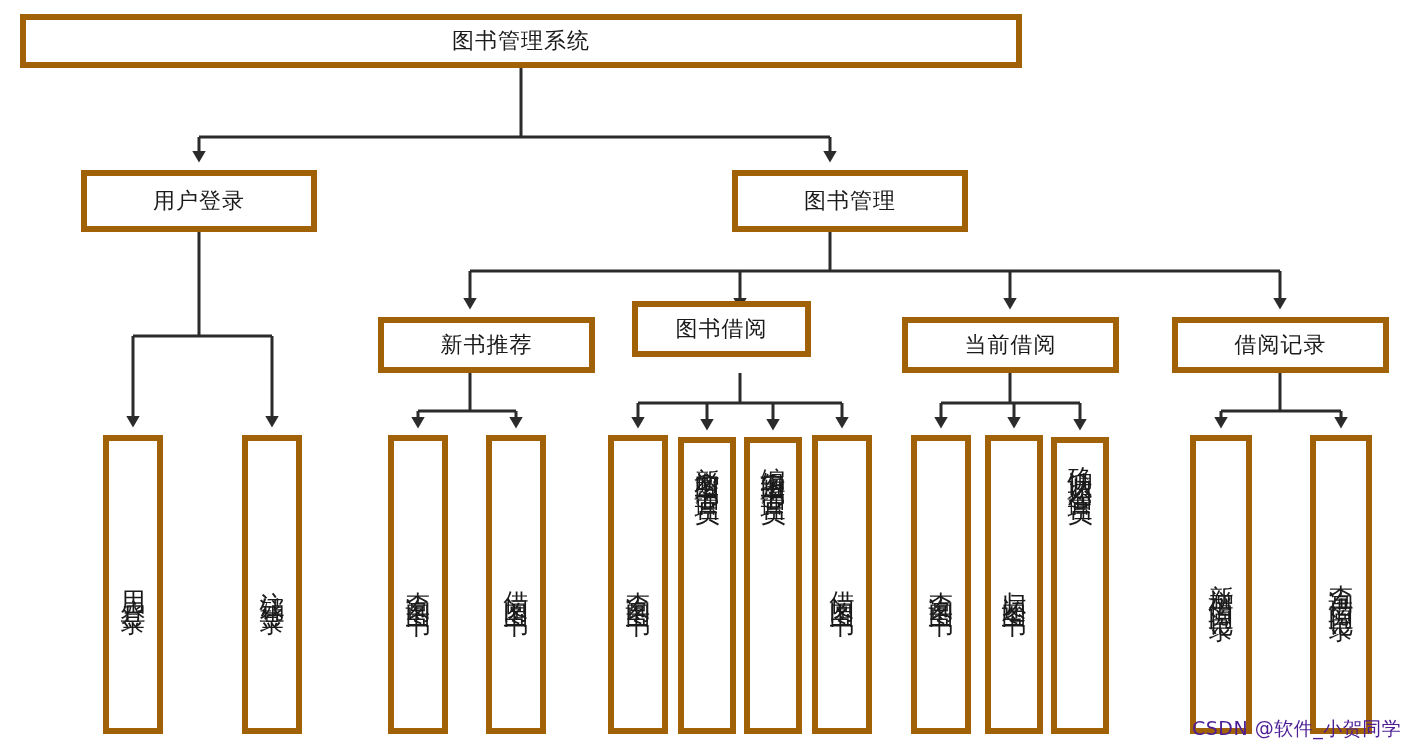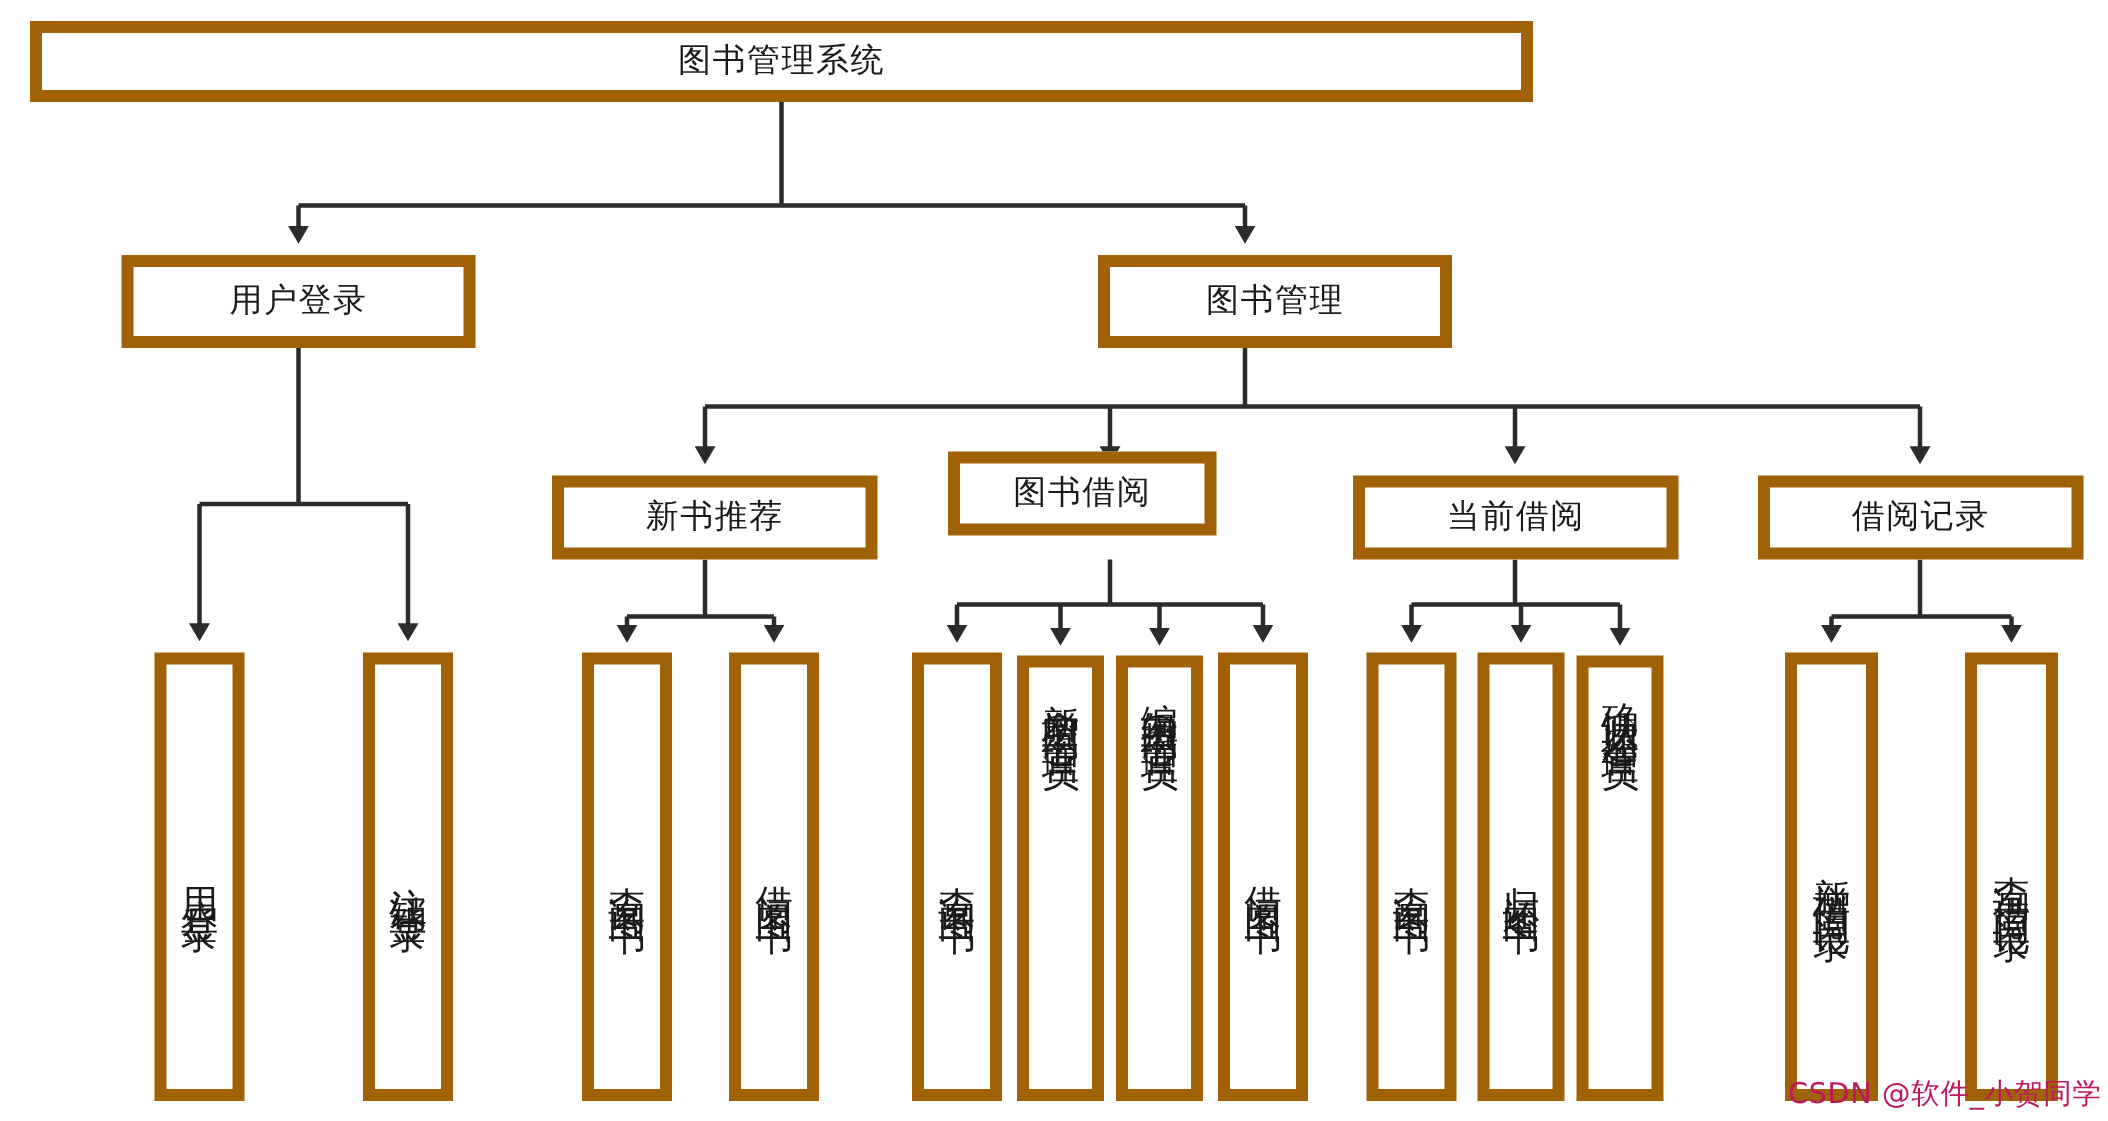--- a/index.html
+++ b/index.html
@@ -7,21 +7,21 @@
     font-family:"DejaVu Sans","Liberation Sans",sans-serif;
     width:1405px;height:747px;overflow:hidden;
   }
   #canvas{position:relative;width:1405px;height:747px;background:#ffffff;}
   svg#wires{position:absolute;left:0;top:0;width:1405px;height:747px;}
 
   .node{
     position:absolute;
     box-sizing:border-box;
     background:#ffffff;
-    border:8px solid #a16207;
+    border:6px solid #a16207;
     display:flex;
     align-items:center;
     justify-content:center;
     color:#1a1a1a;
   }
   .node .lbl{
     display:block;
     white-space:pre;
     line-height:1.18;
   }
@@ -46,21 +46,21 @@
     letter-spacing:7px;
     line-height:1;
   }
   
   .node.vert.toplong{align-items:flex-start;}
   .node.vert.toplong .lbl{letter-spacing:5px;font-size:25px;}
 
   .watermark{
     position:absolute;
     font-size:19px;
-    color:#be185d;
+    color:#4c1d95;
     white-space:nowrap;
     letter-spacing:.5px;
     font-family:"DejaVu Sans","Liberation Sans",sans-serif;
   }
 </style>
 </head>
 <body>
 
 <div id="canvas">
 
@@ -118,21 +118,21 @@
     <span class="lbl">图书管理系统</span>
   </div>
 
   <div class="node horiz" style="left:81px;top:170px;width:236px;height:62px;">
     <span class="lbl">用户登录</span>
   </div>
   <div class="node horiz" style="left:712px;top:170px;width:236px;height:62px;margin-left:20px;">
     <span class="lbl">图书管理</span>
   </div>
 
-  <div class="node horiz" style="left:368px;top:317px;width:217px;height:56px;">
+  <div class="node horiz" style="left:378px;top:317px;width:217px;height:56px;">
     <span class="lbl">新书推荐</span>
   </div>
   <div class="node horiz" style="left:632px;top:301px;width:179px;height:56px;">
     <span class="lbl">图书借阅</span>
   </div>
   <div class="node horiz" style="left:902px;top:317px;width:217px;height:56px;">
     <span class="lbl">当前借阅</span>
   </div>
   <div class="node horiz" style="left:1172px;top:317px;width:217px;height:56px;text-align:center;">
     <span class="lbl">借阅记录</span>

